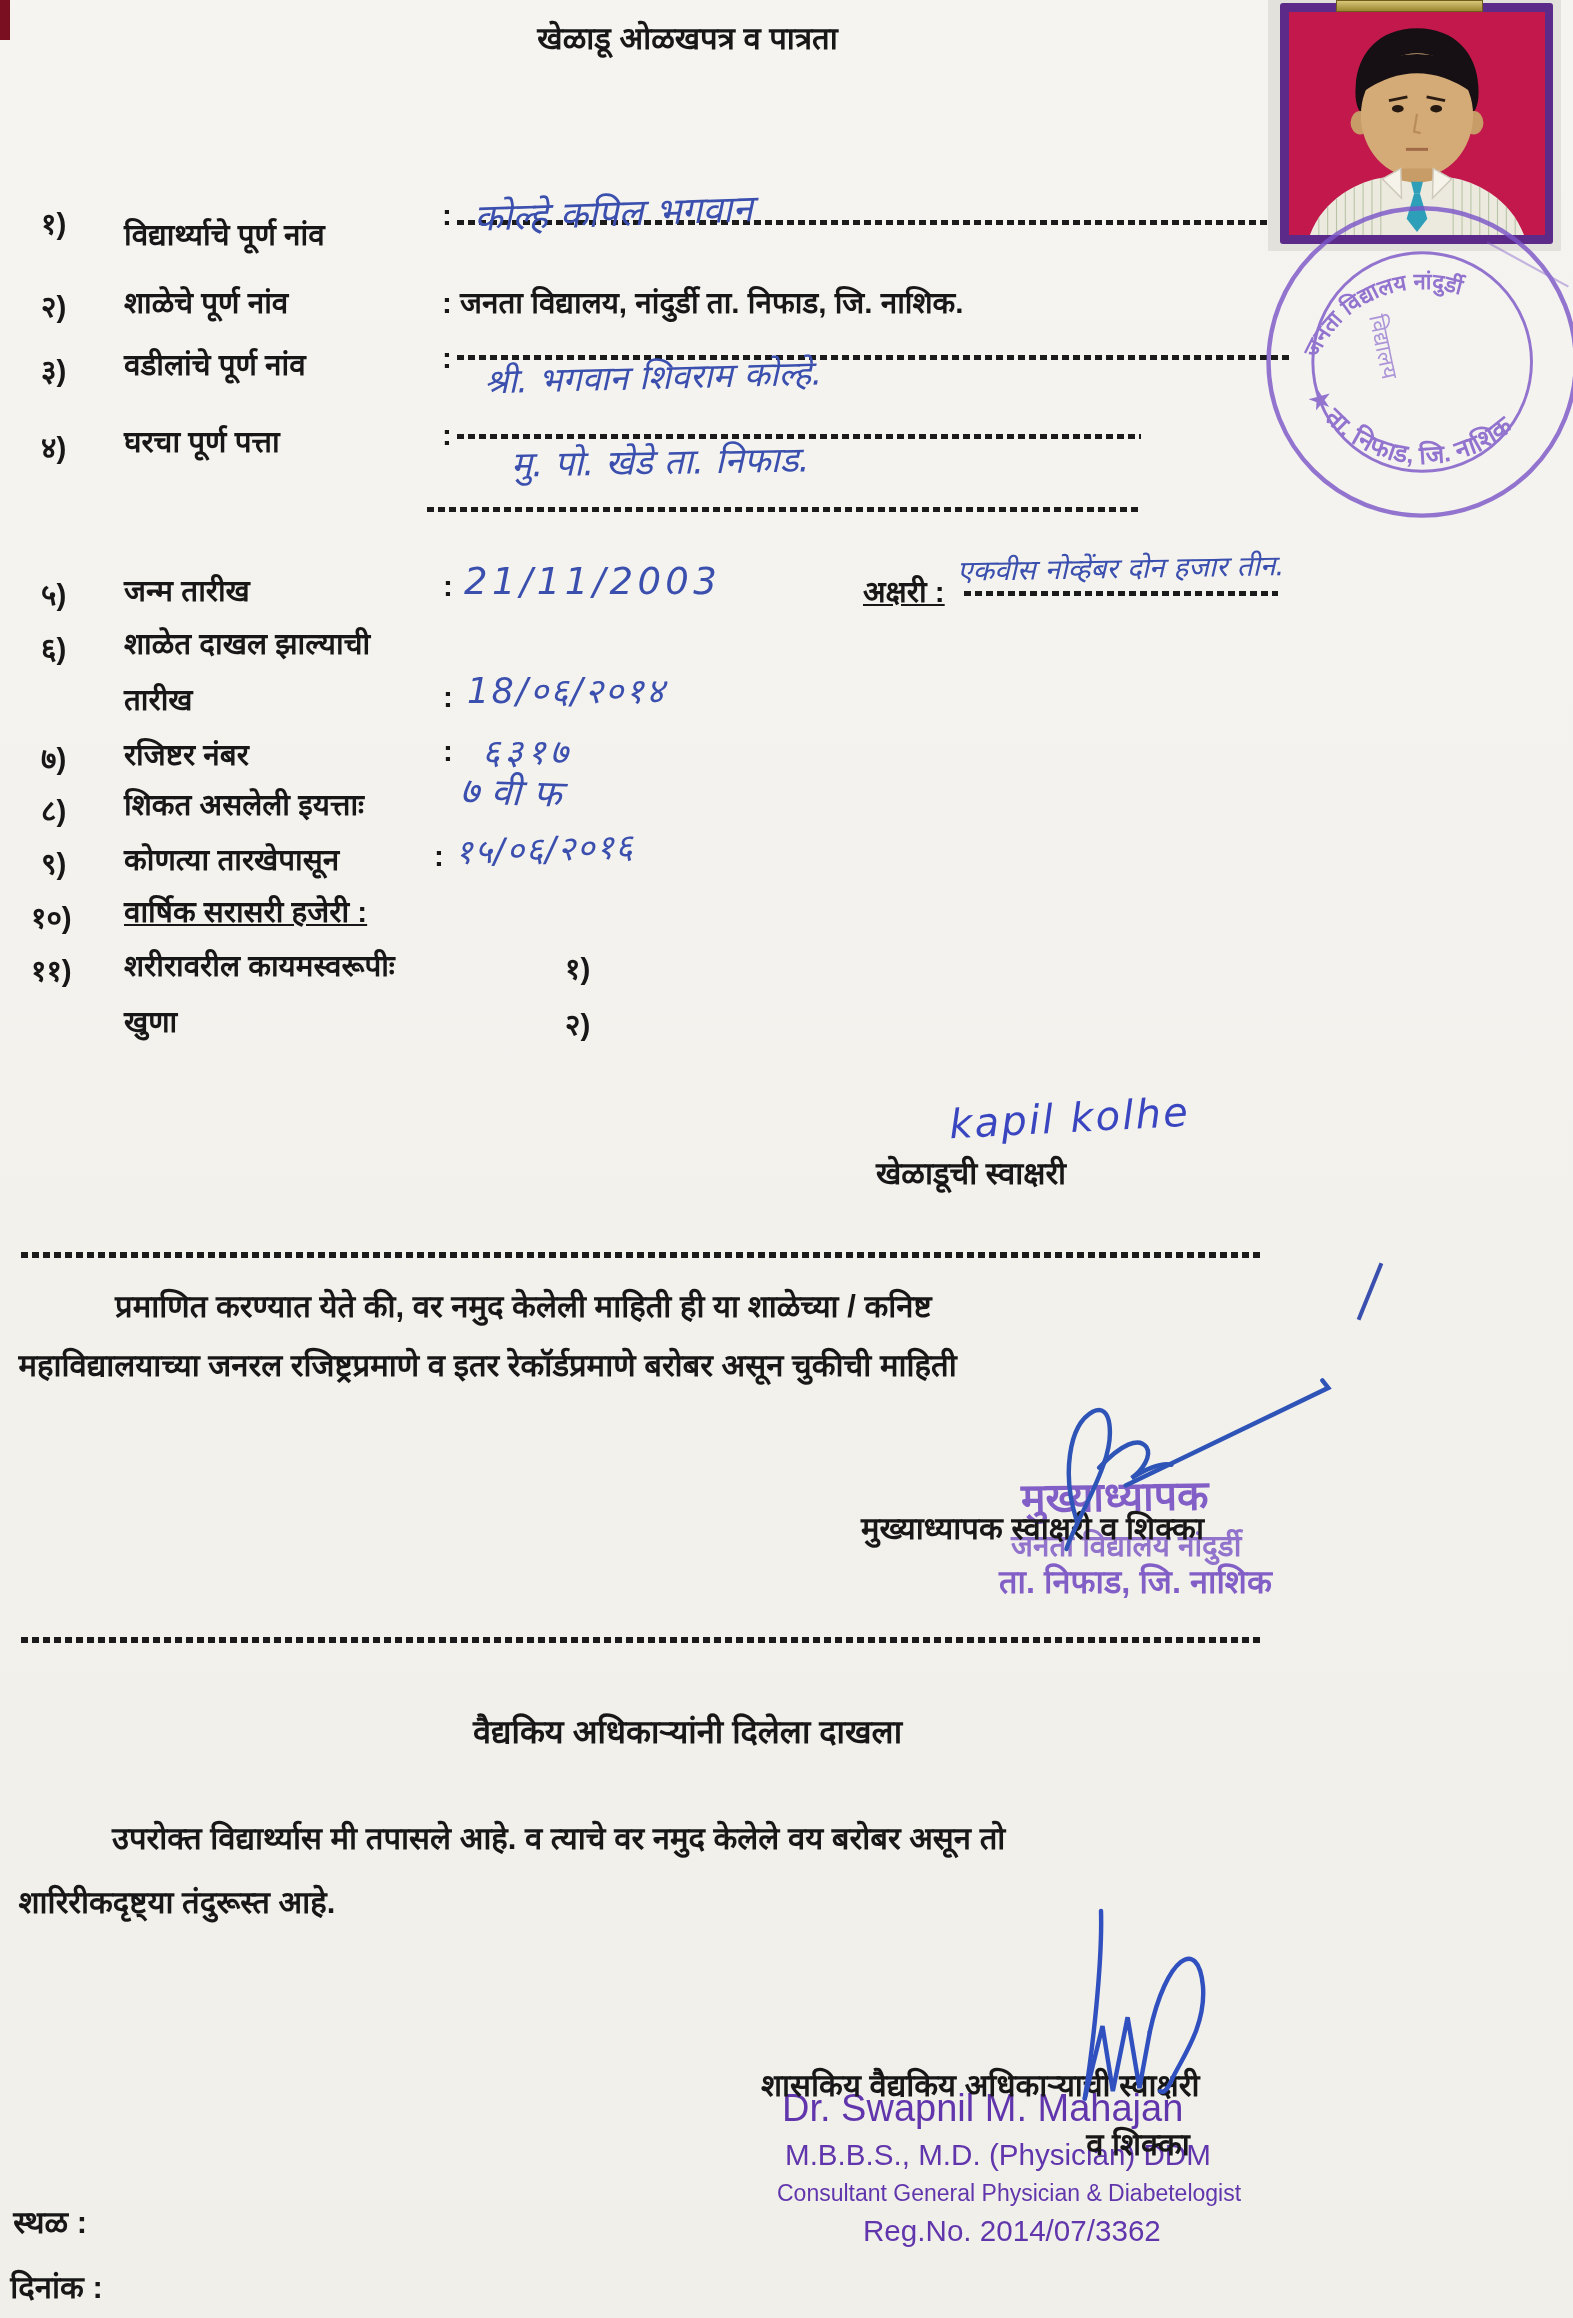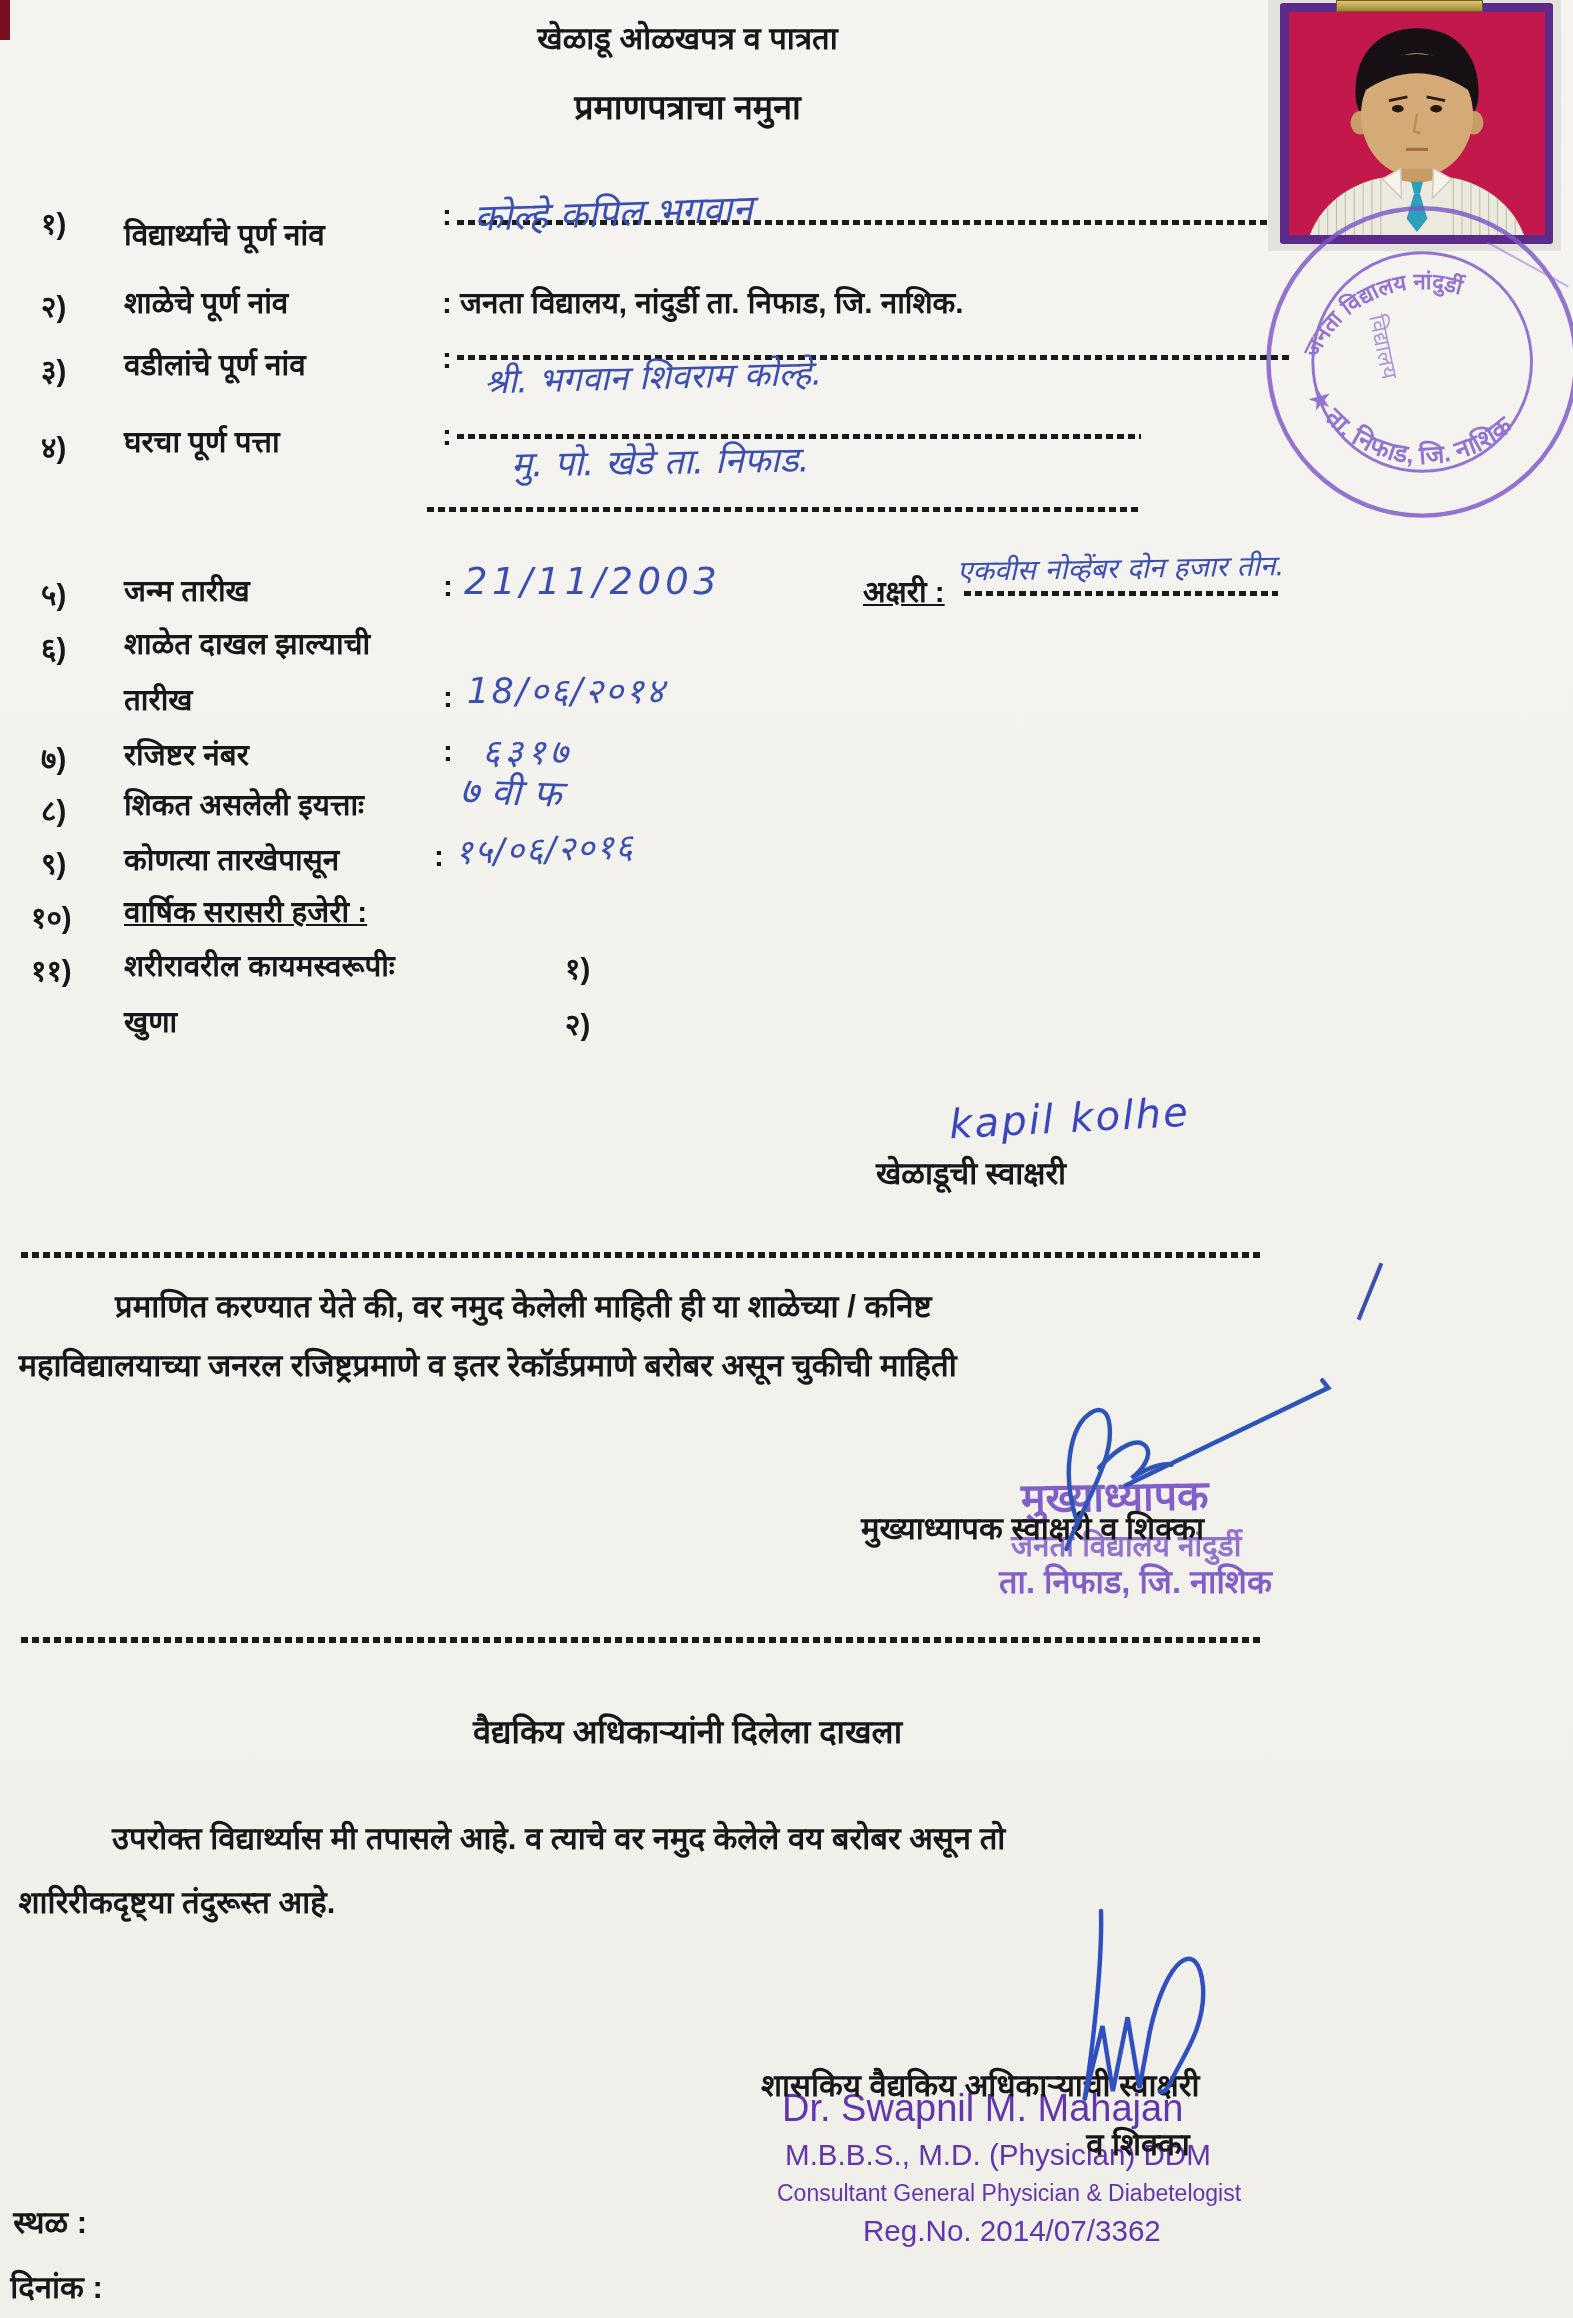--- a/index.html
+++ b/index.html
@@ -21,21 +21,20 @@
   svg{display:block;}
 </style>
 </head>
 <body>
 
 <div id="page">
 
   <div class="abs" style="left:0;top:0;width:10.3px;height:40px;background:#7a0f22;"></div>
 
   <div class="pr" style="left:318px;top:16.3px;width:739px;text-align:center;font-size:31px;font-weight:700;">खेळाडू ओळखपत्र व पात्रता</div>
-  <div class="pr" style="left:318px;top:83px;width:739px;text-align:center;font-size:34px;font-weight:700;">प्रमाणपत्राचा नमुना</div>
 
   <div class="abs" style="left:1268px;top:0;width:293px;height:251px;background:#e3e1dc;z-index:2;">
     <div class="abs" style="left:11.8px;top:3px;width:273px;height:241px;background:#5c2b8a;border-radius:3px;">
       <div class="abs" style="left:8.9px;top:8.9px;width:256px;height:223px;background:#c2184c;overflow:hidden;">
         <svg width="256" height="223" viewBox="0 0 346 302">
           <path d="M173,22 C120,22 92,58 90,100 C88,124 94,136 100,138 L104,110 C112,84 130,72 173,70 C216,72 234,84 242,110 L246,138 C252,136 258,124 256,100 C254,58 226,22 173,22 Z" fill="#161014"></path>
           <ellipse cx="96" cy="150" rx="13" ry="16" fill="#c79c66"></ellipse>
           <ellipse cx="250" cy="150" rx="13" ry="16" fill="#c79c66"></ellipse>
           <ellipse cx="173" cy="140" rx="76" ry="84" fill="#d4aa76"></ellipse>
           <path d="M100,108 Q173,58 246,108 L246,78 Q173,36 100,78 Z" fill="#161014"></path>

